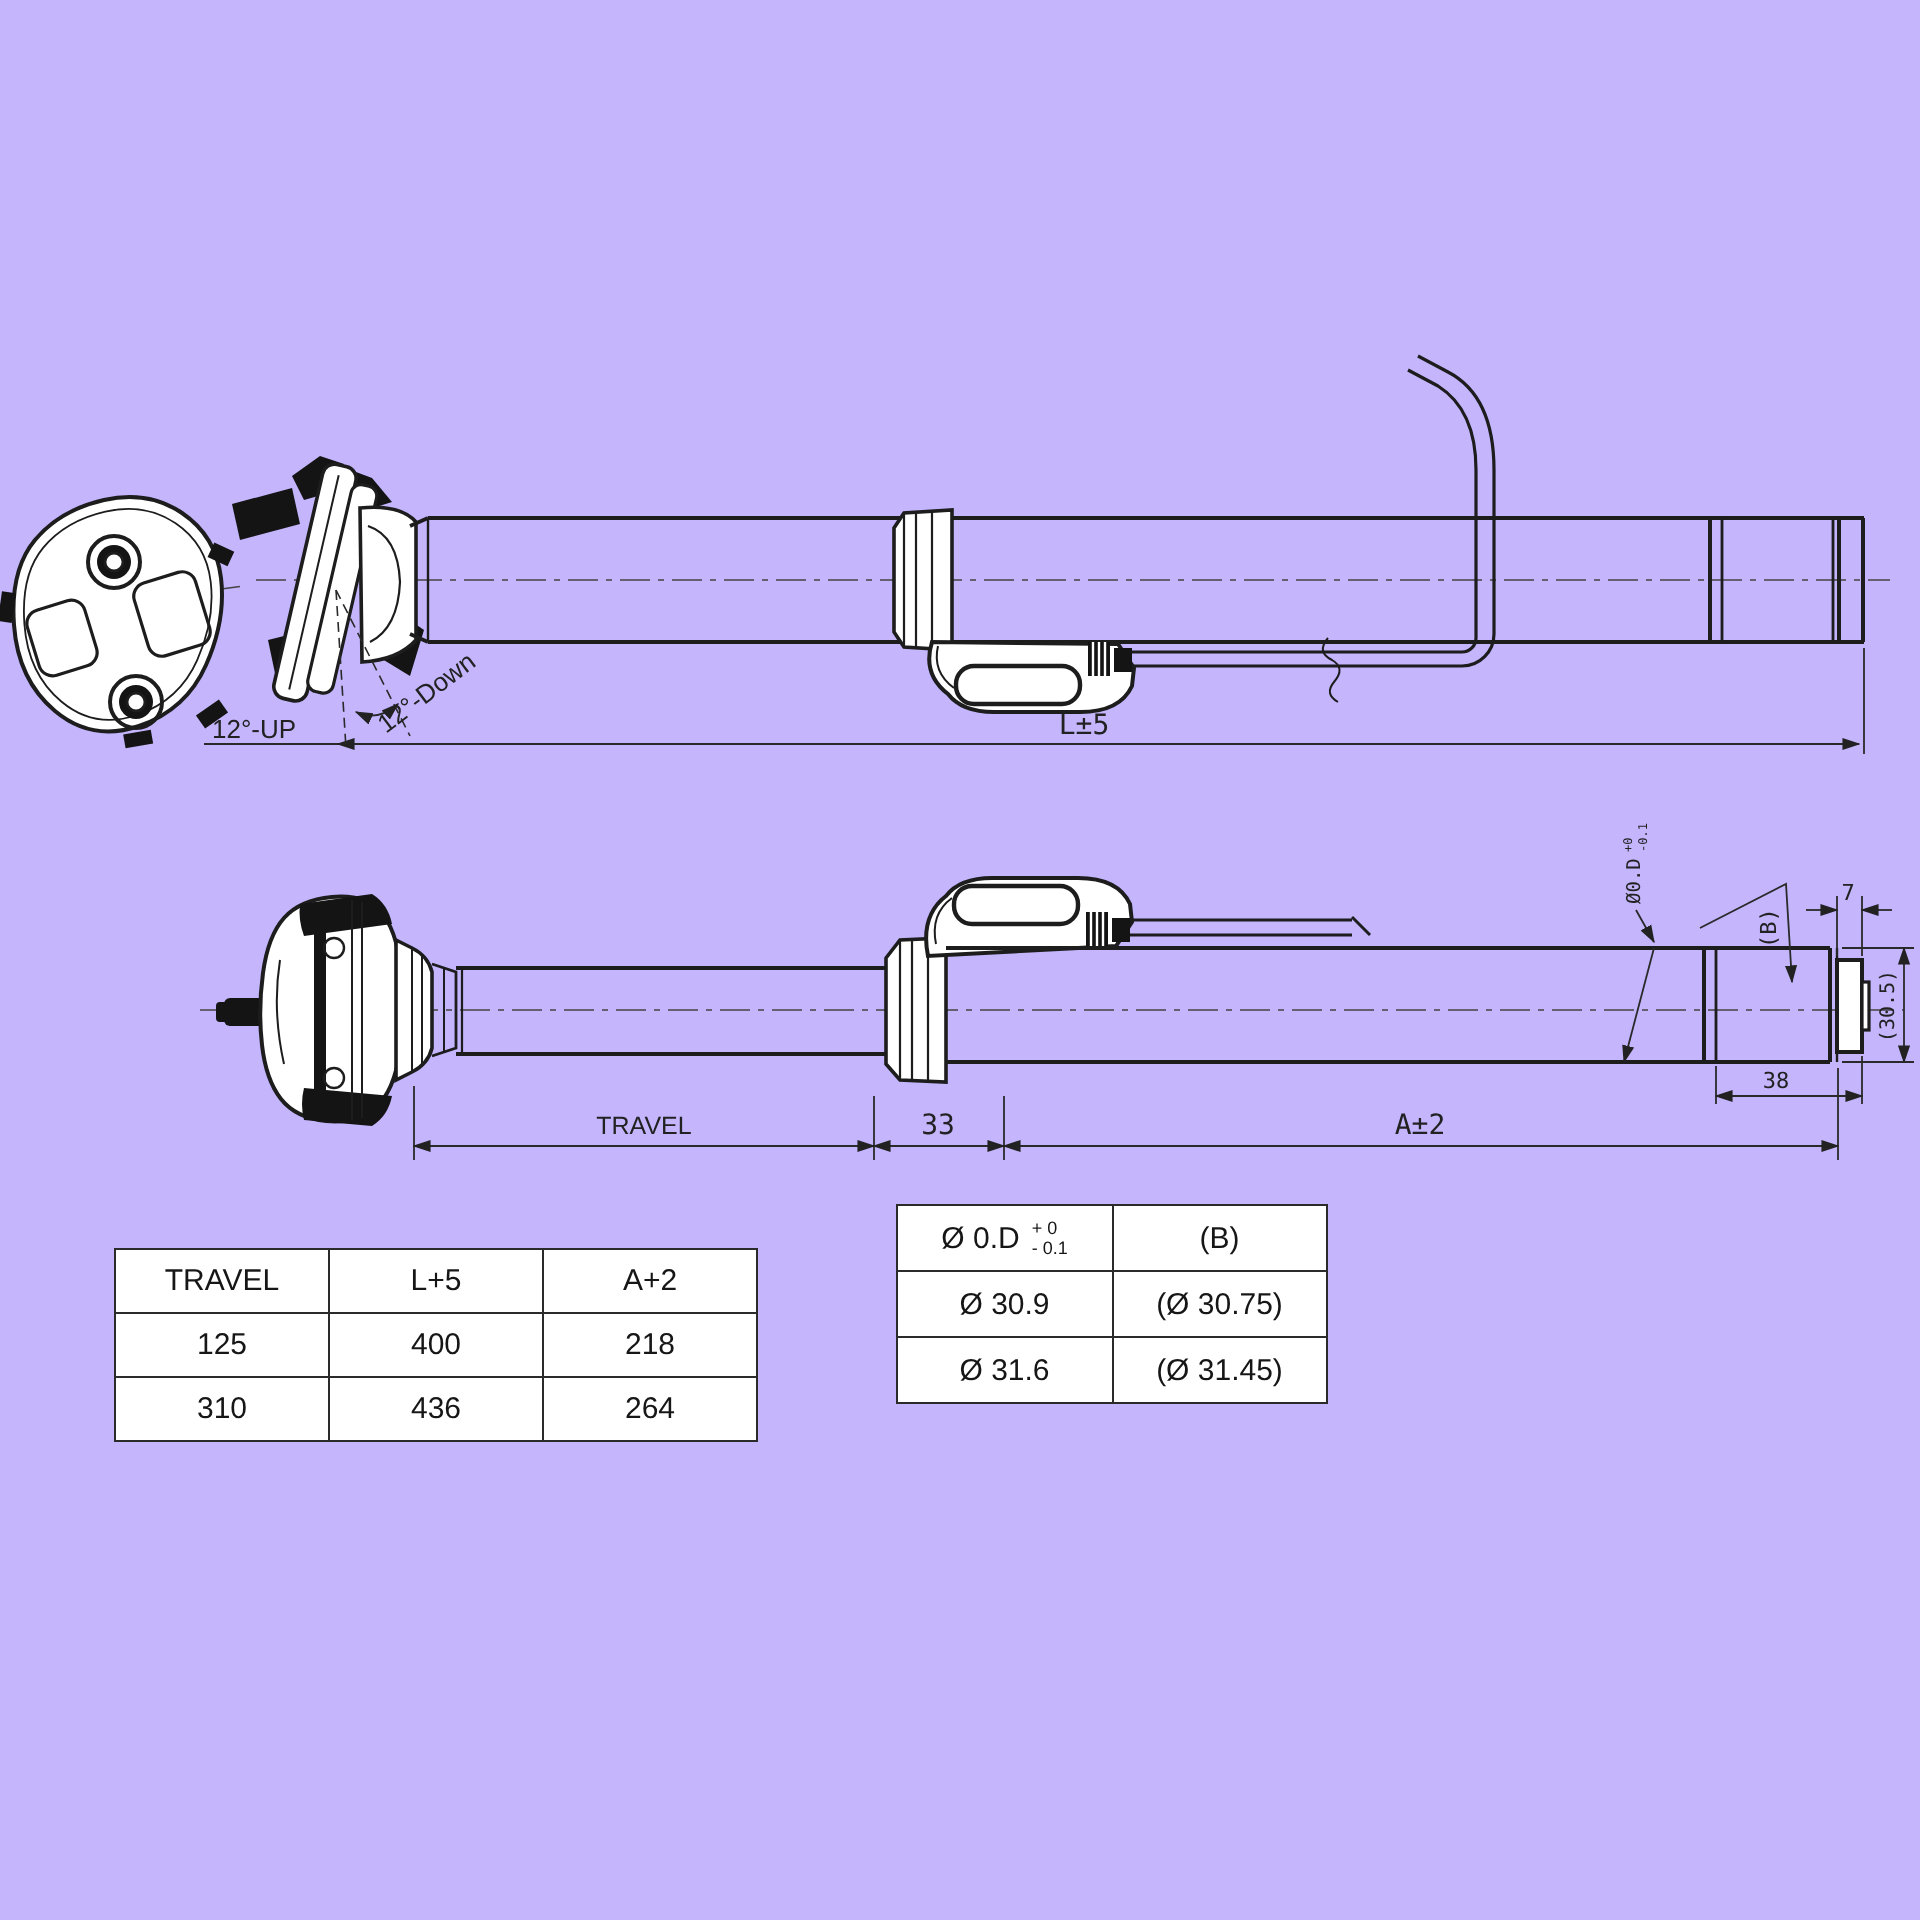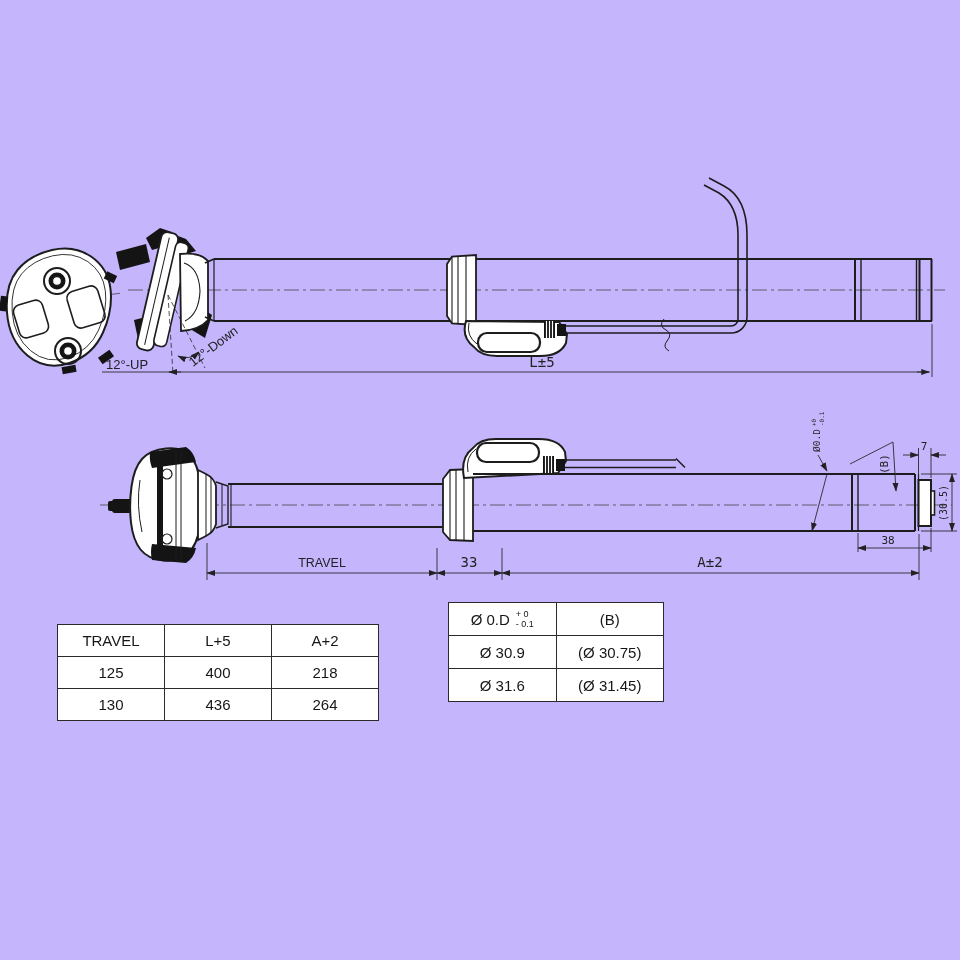--- a/index.html
+++ b/index.html
@@ -248,21 +248,21 @@
     <th>TRAVEL</th>
     <th>L+5</th>
     <th>A+2</th>
   </tr>
   <tr>
     <td>125</td>
     <td>400</td>
     <td>218</td>
   </tr>
   <tr>
-    <td>130</td>
+    <td>310</td>
     <td>436</td>
     <td>264</td>
   </tr>
 </tbody>
     </table>
 
 <table class="spec" id="dia-table">
   <tbody>
         <tr>
     <th>

